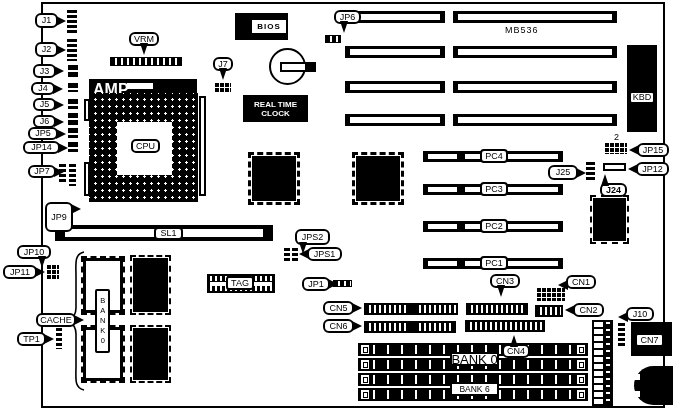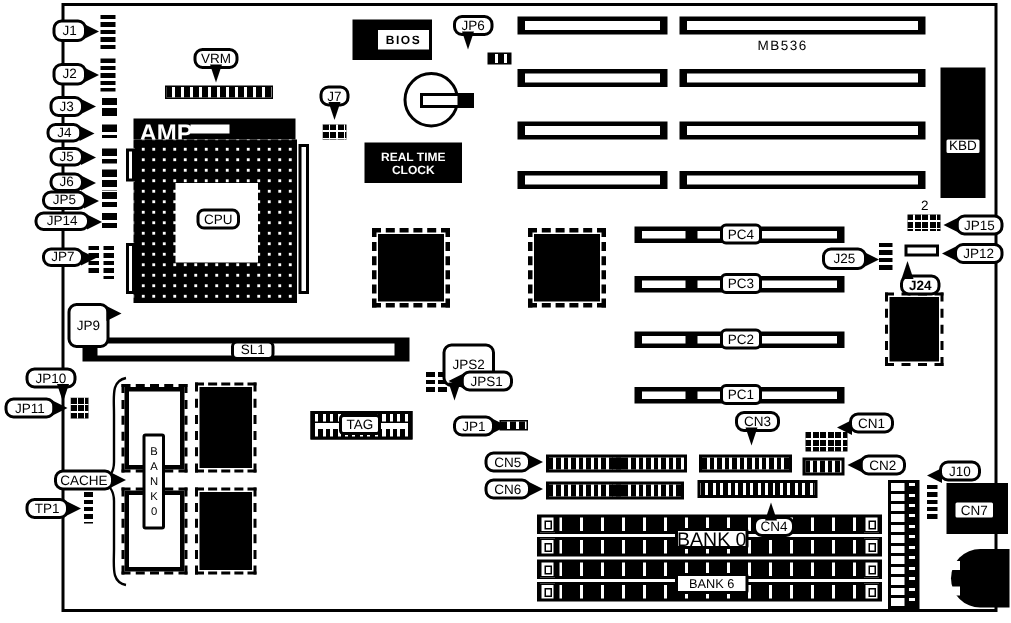--- a/index.html
+++ b/index.html
@@ -154,21 +154,21 @@
 
   <div class="abs" style="left:269px; top:48px; width:37px; height:37px; border:2px solid #000; border-radius:50%; background:#fff; z-index:3;"></div>
   <div class="abs" style="left:280px; top:62px; width:36px; height:10px; background:#fff; border:2px solid #000; z-index:4;"></div>
   <div class="blk" style="left:305px; top:63px; width:11px; height:8px; z-index:5;"></div>
 
   <div class="blk" style="left:243px; top:95px; width:65px; height:27px; display:flex; flex-direction:column; align-items:center; justify-content:center;">
     <span class="wlabel" style="position:static; font-size:8px;">REAL TIME</span>
     <span class="wlabel" style="position:static; font-size:8px;">CLOCK</span>
   </div>
 
-  <div class="callout" style="left:302px; top:10px; width:27px; height:14px;">
+  <div class="callout" style="left:334px; top:10px; width:27px; height:14px;">
       <span>JP6</span>
       <i class="pt pt-d" style="left:35%;"></i>
     </div>
   <div class="stackh" style="left:325px; top:35px; width:16px; height:8px;"></div>
 
   <div class="isa-row" style="left:345px; top:11px;">
     <div class="isa-seg" style="left:0; width:100px;">
         <div class="isa-in"></div>
       </div>
     <div class="isa-seg" style="left:108px; width:164px;">
@@ -269,21 +269,21 @@
 
   <div class="blk" style="left:55px; top:225px; width:218px; height:16px;">
     <span class="abs" style="left:10px; top:4px; width:198px; height:8px; background:#fff;"></span>
   </div>
   <div class="tagbox" style="left:154px; top:227px; width:29px; height:13px; border-radius:4px;">
       <span>SL1</span>
     </div>
 
   <div class="stackv" style="left:284px; top:248px; width:6px; height:15px;"></div>
   <div class="stackv" style="left:292px; top:248px; width:6px; height:15px;"></div>
-  <div class="callout" style="left:295px; top:229px; width:35px; height:29px;">
+  <div class="callout" style="left:295px; top:229px; width:35px; height:16px;">
       <span>JPS2</span>
       <i class="pt pt-d" style="left:18%;"></i>
     </div>
   <div class="callout" style="left:307px; top:247px; width:35px; height:14px;">
       <span>JPS1</span>
       <i class="pt pt-l"></i>
     </div>
 
   <div class="callout" style="left:17px; top:245px; width:34px; height:14px;">
       <span>JP10</span>

